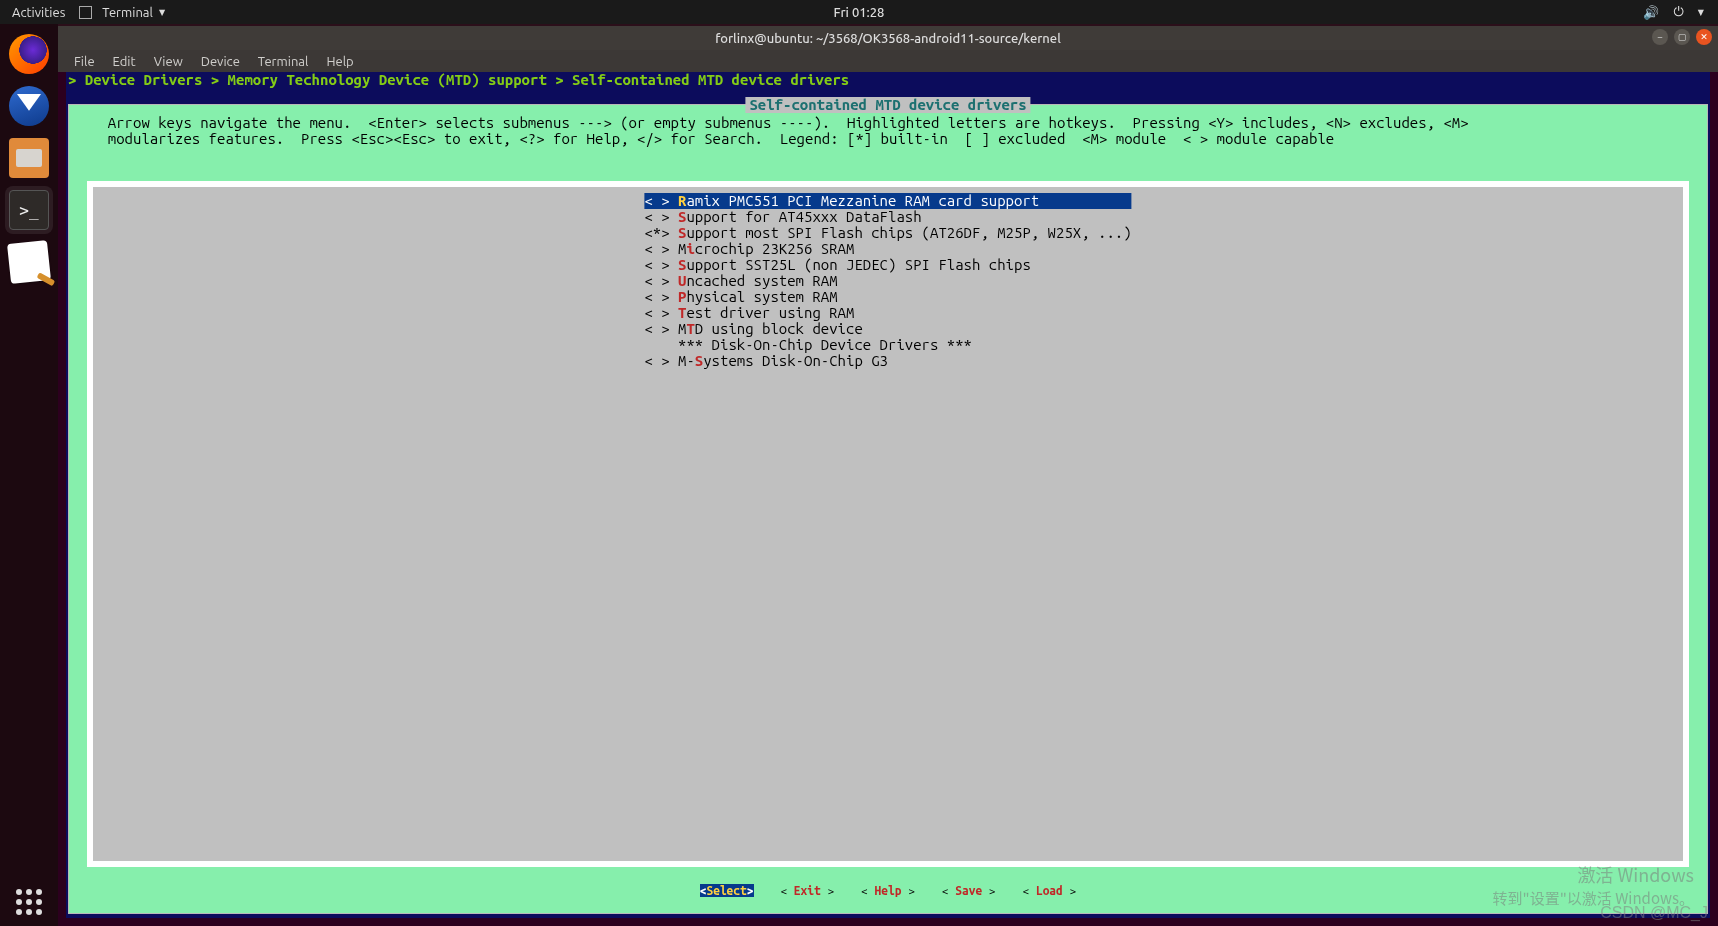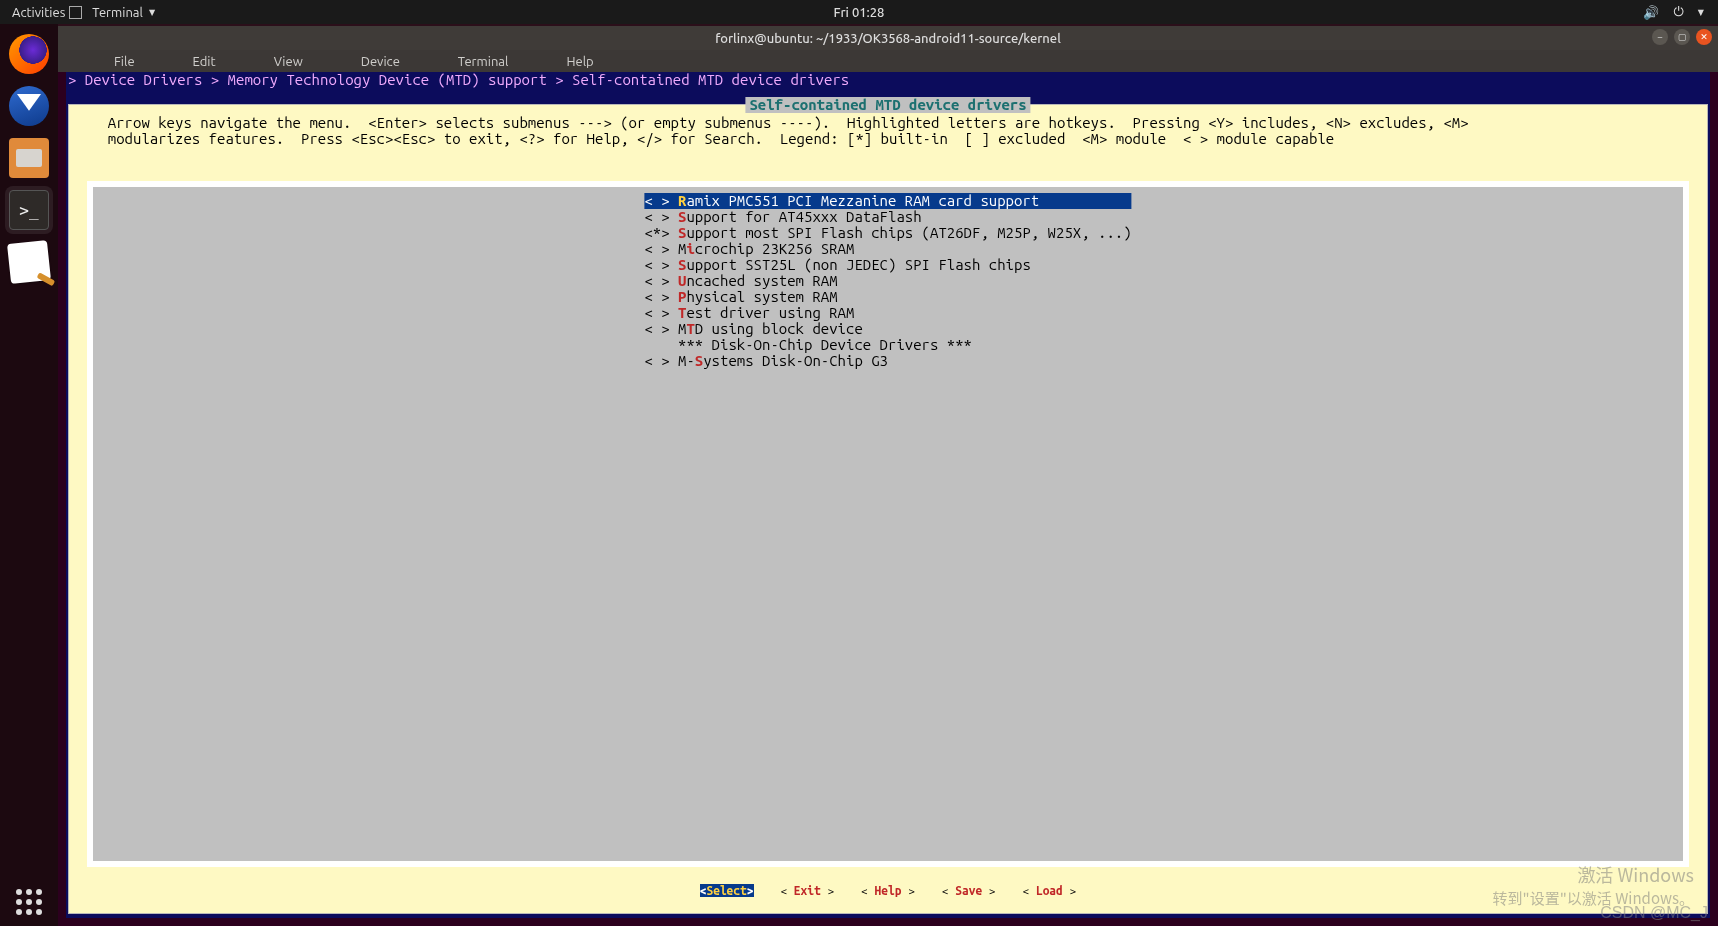--- a/index.html
+++ b/index.html
@@ -1,20 +1,20 @@
 <!DOCTYPE html>
 <html><head>
 <meta charset="utf-8">
 <style>
   * { margin: 0; padding: 0; box-sizing: border-box; }
   html, body { width: 1718px; height: 926px; overflow: hidden; font-family: "Ubuntu", "DejaVu Sans", sans-serif; background: #2b0f1a; }
   
   
   .topbar { position: absolute; top: 0; left: 0; right: 0; height: 24px; background: #1a1a1a; color: #ddd; display: flex; align-items: center; font-size: 13px; z-index: 100; }
-  .topbar-left { display: flex; align-items: center; gap: 4px; padding-left: 12px; }
+  .topbar-left { display: flex; align-items: center; gap: 14px; padding-left: 12px; }
   .topbar-center { position: absolute; left: 50%; transform: translateX(-50%); font-weight: 500; }
   .topbar-right { margin-left: auto; display: flex; align-items: center; gap: 14px; padding-right: 14px; }
   .app-indicator { display: flex; align-items: center; gap: 6px; }
   .tri-down { font-size: 8px; }
   .sys-icon { display: inline-block; }
 
   
   .dock { position: absolute; top: 24px; left: 0; width: 58px; bottom: 0; background: rgba(0,0,0,0.35); display: flex; flex-direction: column; align-items: center; padding-top: 6px; gap: 4px; }
   .dock-item { width: 48px; height: 48px; border-radius: 8px; display: flex; align-items: center; justify-content: center; font-size: 26px; color: #fff; }
   .dock-item.active { background: rgba(255,255,255,0.08); }
@@ -27,30 +27,30 @@
   .window { position: absolute; top: 26px; left: 58px; right: 0; bottom: 0; background: #2c001e; }
   .titlebar { height: 24px; background: #3f3b38; color: #ddd; display: flex; align-items: center; font-size: 13px; position: relative; }
   .titlebar-title { position: absolute; left: 50%; transform: translateX(-50%); font-weight: 500; }
   .window-controls { position: absolute; right: 6px; top: 3px; display: flex; gap: 6px; }
   .wc { width: 16px; height: 16px; border-radius: 50%; display: flex; align-items: center; justify-content: center; font-size: 9px; color: #222; }
   .wc.min { background: #5b5751; color:#ddd; }
   .wc.max { background: #5b5751; color:#ddd; }
   .wc.close { background: #e95420; color: #fff; }
 
   .menubar { height: 22px; background: #3c3836; color: #d0cfcc; display: flex; align-items: center; gap: 2px; font-size: 13px; padding-left: 8px; }
-  .menubar span.menu { padding: 0 8px; margin-left: 40px; }
+  .menubar span.menu { padding: 0 8px; }
 
   .terminal { position: absolute; top: 46px; left: 8px; right: 8px; bottom: 8px; background: #0c0c5c; }
 
   .term-inner { position: absolute; inset: 0; font-family: "Ubuntu Mono", "DejaVu Sans Mono", monospace; font-size: 15px; line-height: 16px; }
 
   .cfg-header { color: #ffffff; font-weight: bold; white-space: pre; padding-left: 2px; }
-  .cfg-breadcrumb { color: #f0abfc; font-weight: normal; white-space: pre; padding-left: 2px; }
+  .cfg-breadcrumb { color: #84cc16; font-weight: bold; white-space: pre; padding-left: 2px; }
 
-  .outer-frame { position: absolute; top: 32px; left: 2px; right: 2px; bottom: 4px; border: 1px solid #b8b8b8; background: #fef9c3; }
+  .outer-frame { position: absolute; top: 32px; left: 2px; right: 2px; bottom: 4px; border: 1px solid #b8b8b8; background: #86efac; }
   .frame-title { position: absolute; top: -8px; left: 50%; transform: translateX(-50%); background: #c0c0c0; color: #1c7070; font-weight: bold; padding: 0 4px; font-family: "Ubuntu Mono", monospace; font-size: 15px; }
 
   .help-text { position: absolute; top: 10px; left: 22px; right: 22px; color: #000; font-family: "Ubuntu Mono", monospace; font-size: 15px; line-height: 16px; white-space: pre-wrap; }
 
   .inner-frame { position: absolute; top: 76px; left: 18px; right: 18px; bottom: 46px; border: 6px solid #ffffff; background: #c0c0c0; }
 
   .menu-list { position: absolute; top: 6px; left: 50%; transform: translateX(-50%); font-family: "Ubuntu Mono", monospace; font-size: 15px; line-height: 16px; color: #000; white-space: pre; }
   .menu-row { display: block; }
   .menu-row .marker { display: inline; }
   .menu-row .hot { color: #c02828; font-weight: bold; }
@@ -128,21 +128,21 @@
         <span></span>
         <span></span>
         <span></span>
         <span></span>
     </div>
   </div>
 </div>
 
 <div class="window">
   <div class="titlebar">
-    <div class="titlebar-title">forlinx@ubuntu: ~/1933/OK3568-android11-source/kernel</div>
+    <div class="titlebar-title">forlinx@ubuntu: ~/3568/OK3568-android11-source/kernel</div>
     <div class="window-controls">
       <div class="wc min">–</div>
       <div class="wc max">▢</div>
       <div class="wc close">✕</div>
     </div>
   </div>
   <div class="menubar">
     <span class="menu">File</span>
     <span class="menu">Edit</span>
     <span class="menu">View</span>

